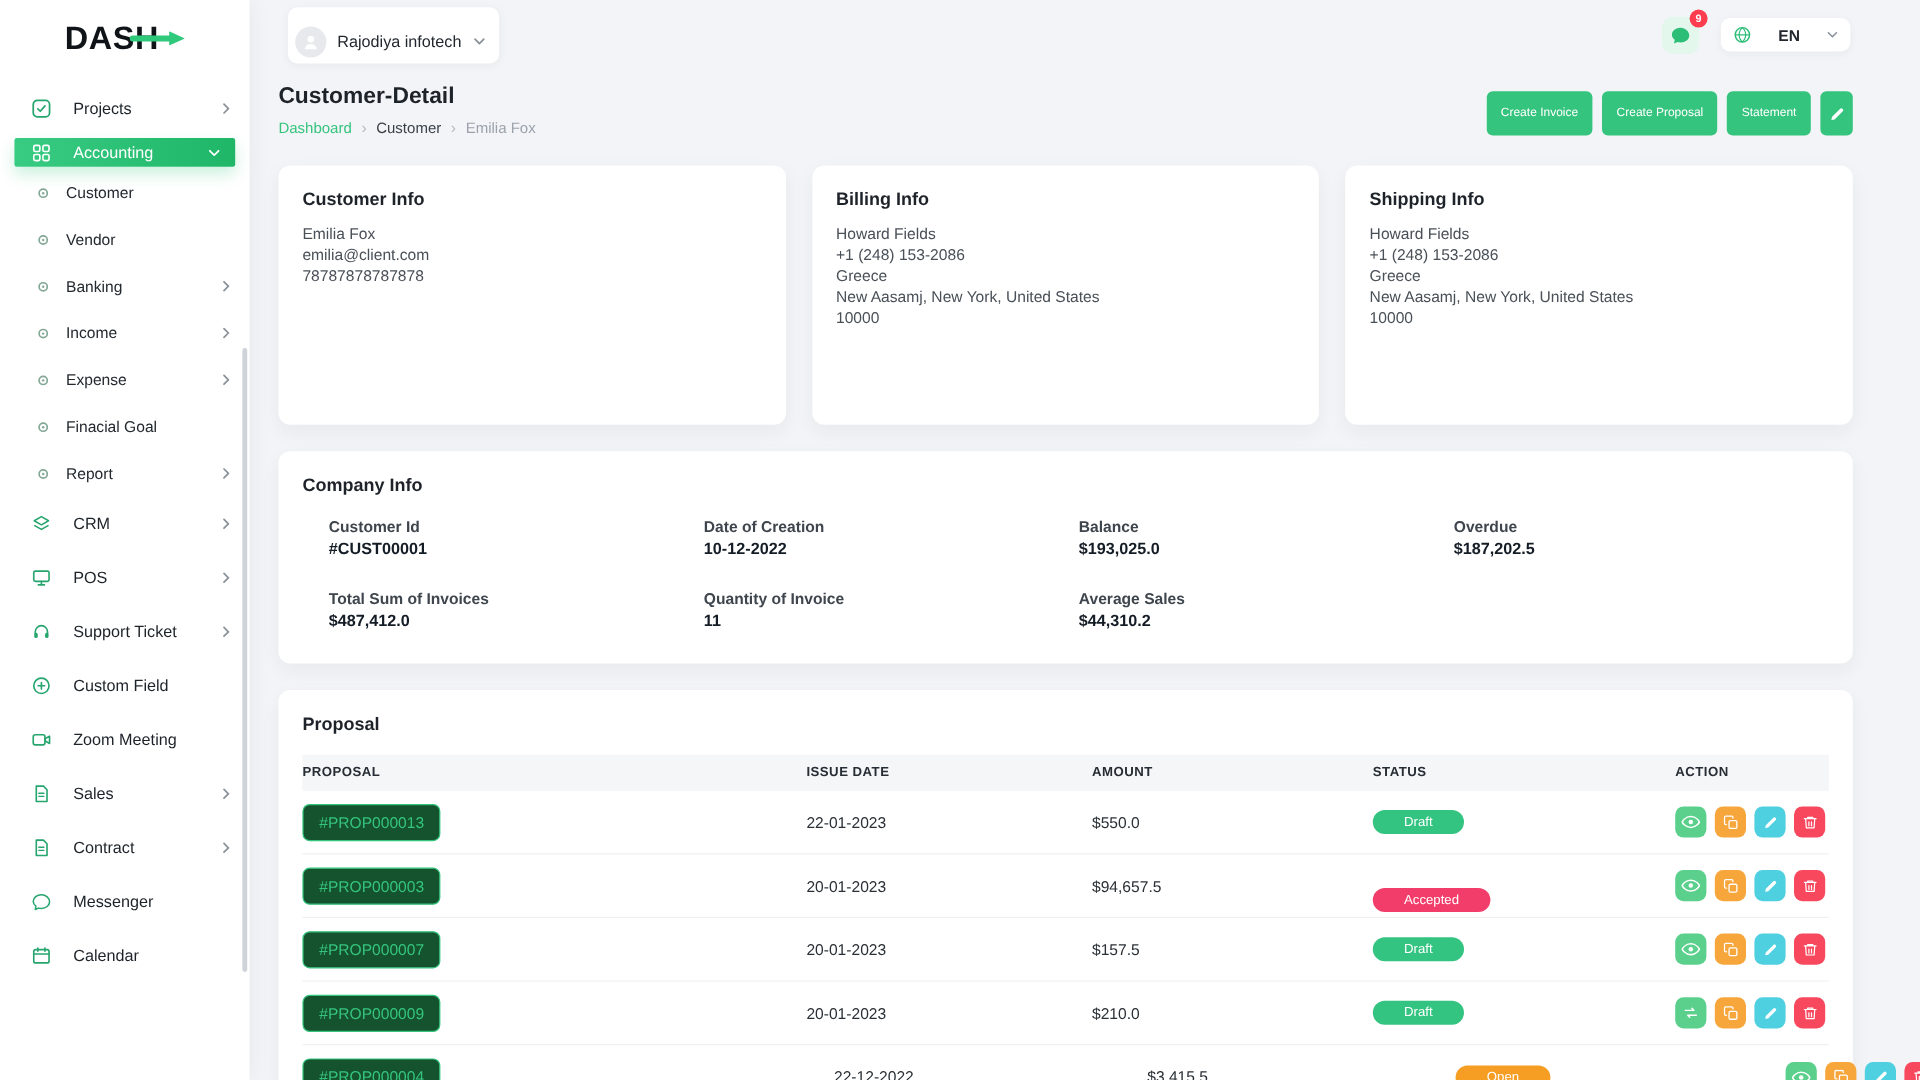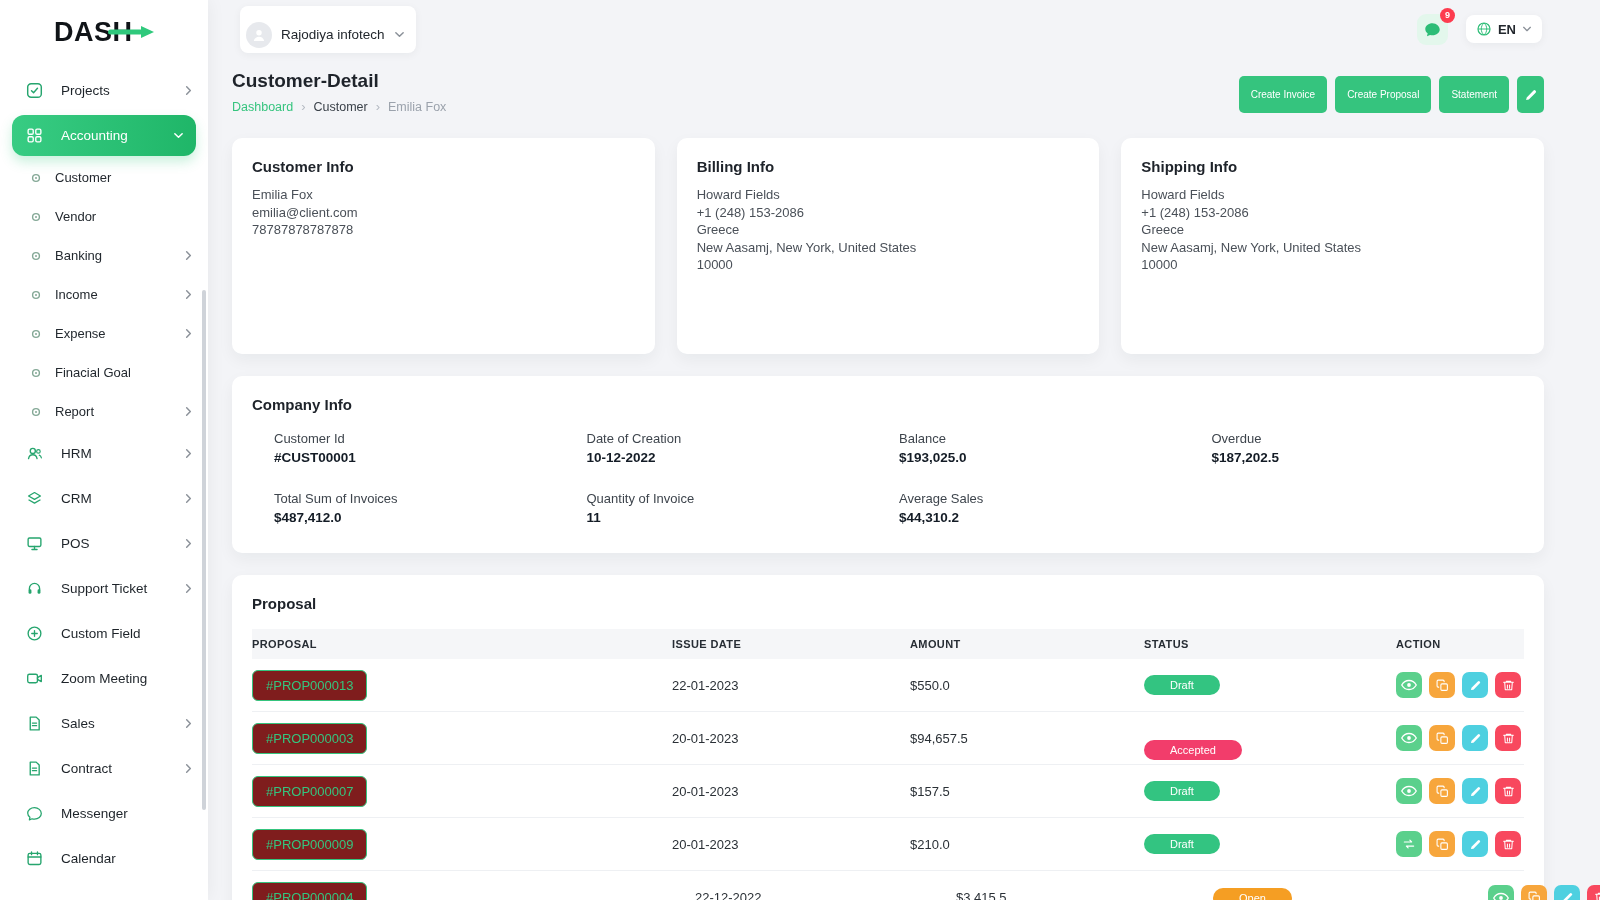--- a/index.html
+++ b/index.html
@@ -11,43 +11,43 @@
   .sidebar { position:absolute; left:0; top:0; width:208px; height:900px; background:#fff;
              box-shadow:0 0 18px rgba(20,30,40,.06); z-index:5; }
   .logo { height:64px; display:flex; align-items:center; padding-left:54px; position:relative; cursor:pointer; }
   .logo-text { font-size:27px; font-weight:800; color:#101418; letter-spacing:.5px; }
   .logo-arrow { position:absolute; left:108px; top:26px; }
   .menu { padding-top:4px; }
   .mi { height:45px; display:flex; align-items:center; padding:0 14px 0 26px; cursor:pointer; color:#1d2329; }
   .mi .ico { width:17px; height:17px; margin-right:18px; color:#26a56e; flex:none; }
   .mi .lbl { font-size:13.5px; color:#1d2329; font-weight:500; }
   .mi .chev { margin-left:auto; color:#8b9199; }
-  .mi.active { background:linear-gradient(90deg,#38cc83,#1fb668); margin:2px 12px; border-radius:12px;
-               height:41px; padding:0 12px 0 14px; box-shadow:0 6px 12px rgba(47,201,124,.25); }
+  .mi.active { background:linear-gradient(90deg,#38cc83,#1fb668); margin:2px 12px; border-radius:2px;
+               height:24px; padding:0 12px 0 14px; box-shadow:0 6px 12px rgba(47,201,124,.25); }
   .mi.active .lbl, .mi.active .chev, .mi.active .ico { color:#fff; }
   .mi.sub { height:39px; padding-left:31px; }
   .mi.sub .ico { width:10px; height:10px; margin-right:14px; color:#84a896; }
   .mi.sub .lbl { font-size:13px; font-weight:400; color:#23292f; }
   .sb-scroll { position:absolute; right:2px; top:290px; width:4px; height:520px; background:#cfd3d9; border-radius:2px; cursor:pointer; }
 
   
   .topbar { position:absolute; left:208px; top:0; right:0; height:58px; display:flex; align-items:center;
             padding:0 58px 0 32px; }
   .company { display:flex; align-items:center; gap:9px; background:#fff; border-radius:8px;
              padding:16px 11px 5px 6px; box-shadow:0 2px 8px rgba(20,30,40,.05); cursor:pointer; }
   .avatar { width:26px; height:26px; border-radius:50%; background:#e7e9ed; display:flex; align-items:center;
             justify-content:center; color:#aeb5bd; overflow:hidden; }
   .company .name { font-size:13.5px; color:#22272d; }
   .company .chev { color:#8b9199; }
   .top-right { margin-left:auto; display:flex; align-items:center; gap:18px; }
   .chat-btn { width:31px; height:31px; border-radius:9px; background:#e3f7ec; border:none; position:relative;
               display:flex; align-items:center; justify-content:center; color:#2cbd76; cursor:pointer; }
   .chat-badge { position:absolute; top:-6px; right:-7px; min-width:15px; height:15px; padding:0 3px; border-radius:8px;
                 background:#fd3c4f; color:#fff; font-size:9px; font-weight:700; display:flex; align-items:center; justify-content:center; }
-  .lang { display:flex; align-items:center; gap:6px; background:#fff; border-radius:8px; padding:6px 10px;
+  .lang { display:flex; align-items:center; gap:22px; background:#fff; border-radius:8px; padding:6px 10px;
           box-shadow:0 2px 8px rgba(20,30,40,.05); cursor:pointer; }
   .lang .globe { color:#2cbd76; }
   .lang .code { font-size:13px; color:#22272d; font-weight:600; }
   .lang .chev { color:#8b9199; }
 
   
   .content { position:absolute; left:232px; top:70px; width:1312px; }
   .page-head { display:flex; justify-content:space-between; align-items:flex-start; }
   .page-title { font-size:19px; font-weight:700; color:#1e232a; }
   .crumbs { margin-top:7px; display:flex; align-items:center; gap:8px; font-size:12.5px; }
@@ -62,31 +62,31 @@
 
   .card { background:#fff; border-radius:10px; box-shadow:0 6px 16px rgba(24,34,48,.05); }
   .cards-row { display:flex; gap:22px; margin-top:24px; }
   .info-card { flex:1; height:216px; padding:20px; }
   .card-title { font-size:15px; font-weight:700; color:#1e232a; }
   .info-lines { margin-top:11px; font-size:13px; color:#4a5058; line-height:17.5px; }
 
   .company-card { margin-top:22px; padding:20px 0 28px; }
   .company-card .card-title { padding:0 20px; }
   .cgrid { display:grid; grid-template-columns:repeat(4,1fr); row-gap:26px; padding:18px 20px 0 42px; }
-  .fld .l { font-size:13px; color:#3e454d; }
+  .fld .l { font-size:13px; color:#3e454d;font-weight:bold; }
   .fld .v { font-size:13.5px; font-weight:700; color:#141c26; margin-top:4px; }
 
   .proposal-card { margin-top:22px; padding:20px 20px 6px; min-height:400px; }
   .thead { display:grid; grid-template-columns:420px 238px 234px 252px 128px; align-items:center;
            background:#f5f6f8; height:30px; margin-top:17px; }
   .thead .th { font-size:11px; font-weight:700; letter-spacing:.4px; color:#272d34; }
   .trow { display:grid; grid-template-columns:420px 238px 234px 252px 128px; align-items:center; height:53px;
           border-bottom:1px solid #eef0f3; font-size:13px; color:#2a3036; }
   .trow:last-child { border-bottom:none;gap:23px; }
-  .prop-btn { display:inline-block; border:1.5px solid #35c47e; color:#35c47e; background:#7f1d1d; border-radius:6px;
+  .prop-btn { display:inline-block; border:1.5px solid #35c47e; color:#35c47e; background:#14532d; border-radius:6px;
               padding:7px 13px; font-size:13px; cursor:pointer; }
   .badge { display:inline-block; color:#fff; font-size:11px; font-weight:400; padding:4px 26px; border-radius:12px; }
   .b-draft { background:#33c481; }
   .b-accepted { background:#f23d6b;margin-top:24px; }
   .b-open { background:#f59e23; }
   .acts { display:flex; gap:7px; }
   .act { width:26px; height:26px; border-radius:7px; border:none; display:flex; align-items:center;
          justify-content:center; cursor:pointer; color:#fff; }
   .a-view { background:#5bd08c; }
   .a-copy { background:#f7a63c; }
@@ -299,33 +299,20 @@
           </svg>
         </span>
       <span class="lbl">Report</span>
       <span class="chev">
           <svg width="11" height="11">
             <use href="#sym-chev-r"></use>
           </svg>
         </span>
     </div>
 
-    <div class="mi">
-      <span class="ico">
-          <svg width="17" height="17">
-            <use href="#sym-users"></use>
-          </svg>
-        </span>
-      <span class="lbl">HRM</span>
-      <span class="chev">
-          <svg width="11" height="11">
-            <use href="#sym-chev-r"></use>
-          </svg>
-        </span>
-    </div>
 
     <div class="mi">
       <span class="ico">
           <svg width="17" height="17">
             <use href="#sym-layers"></use>
           </svg>
         </span>
       <span class="lbl">CRM</span>
       <span class="chev">
           <svg width="11" height="11">

